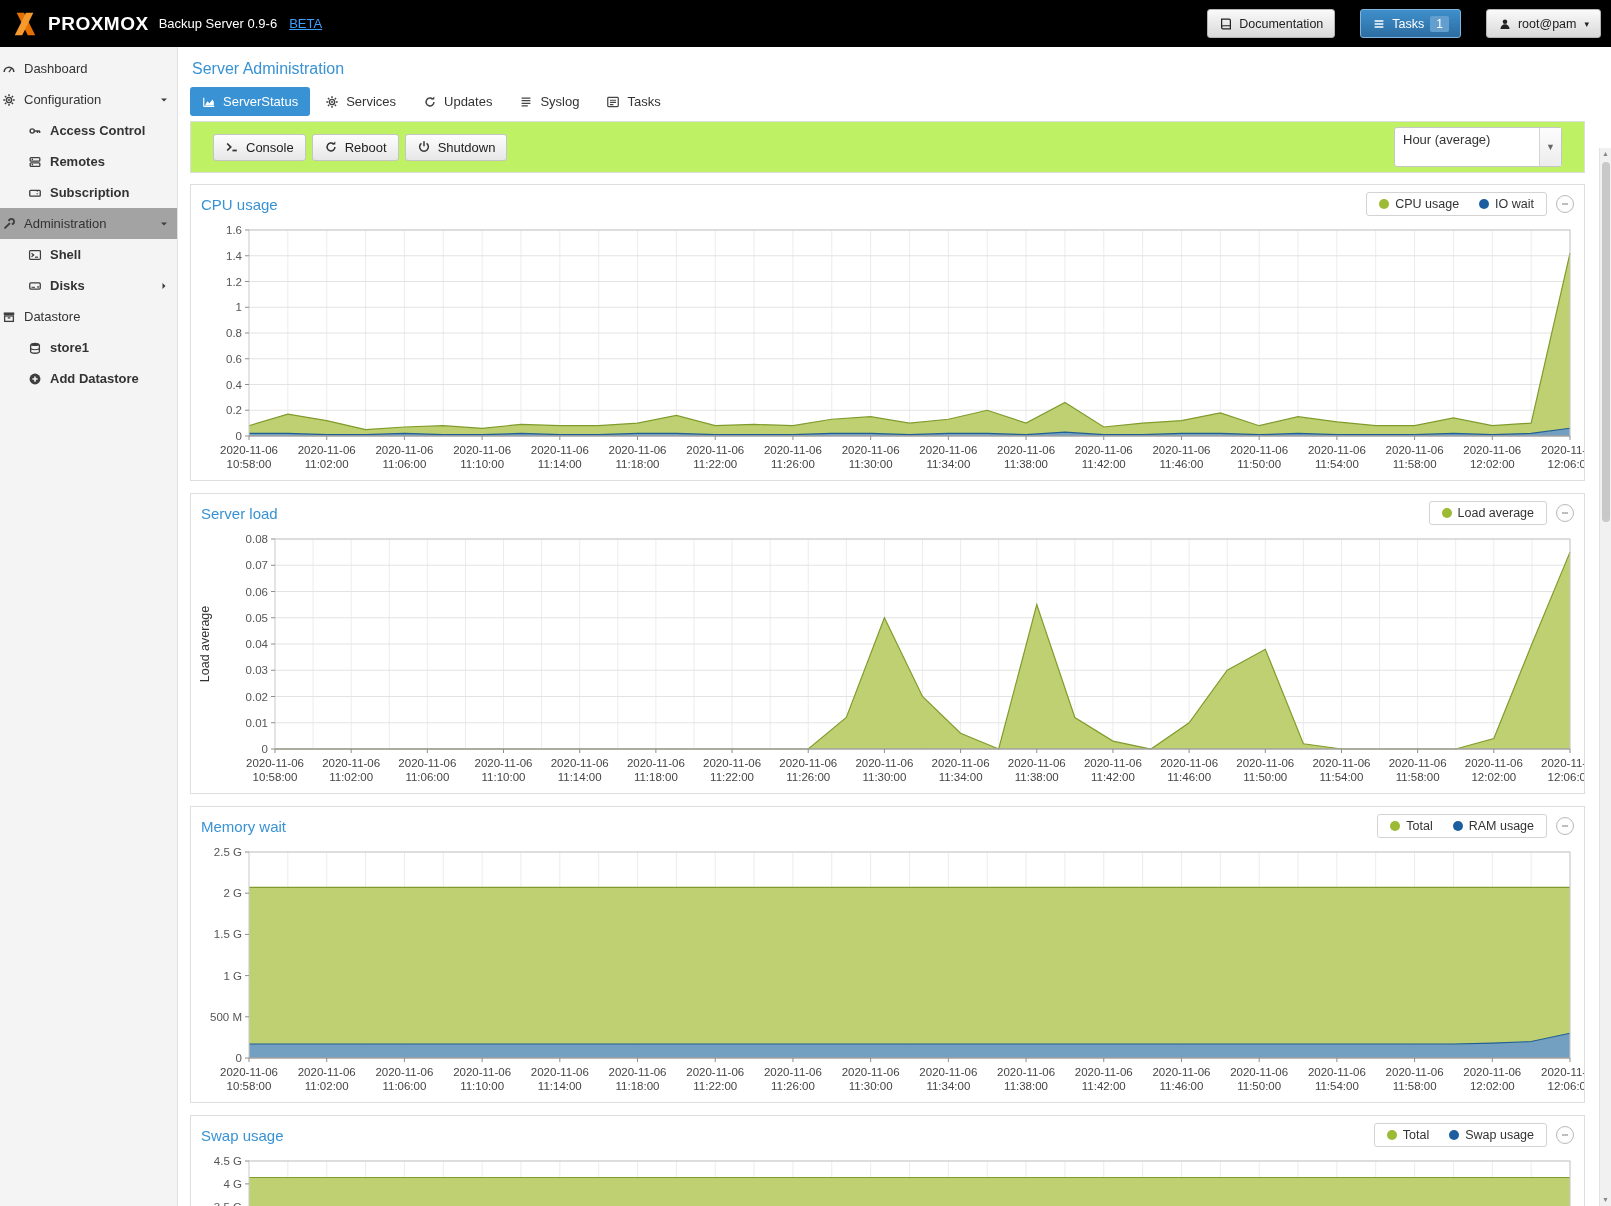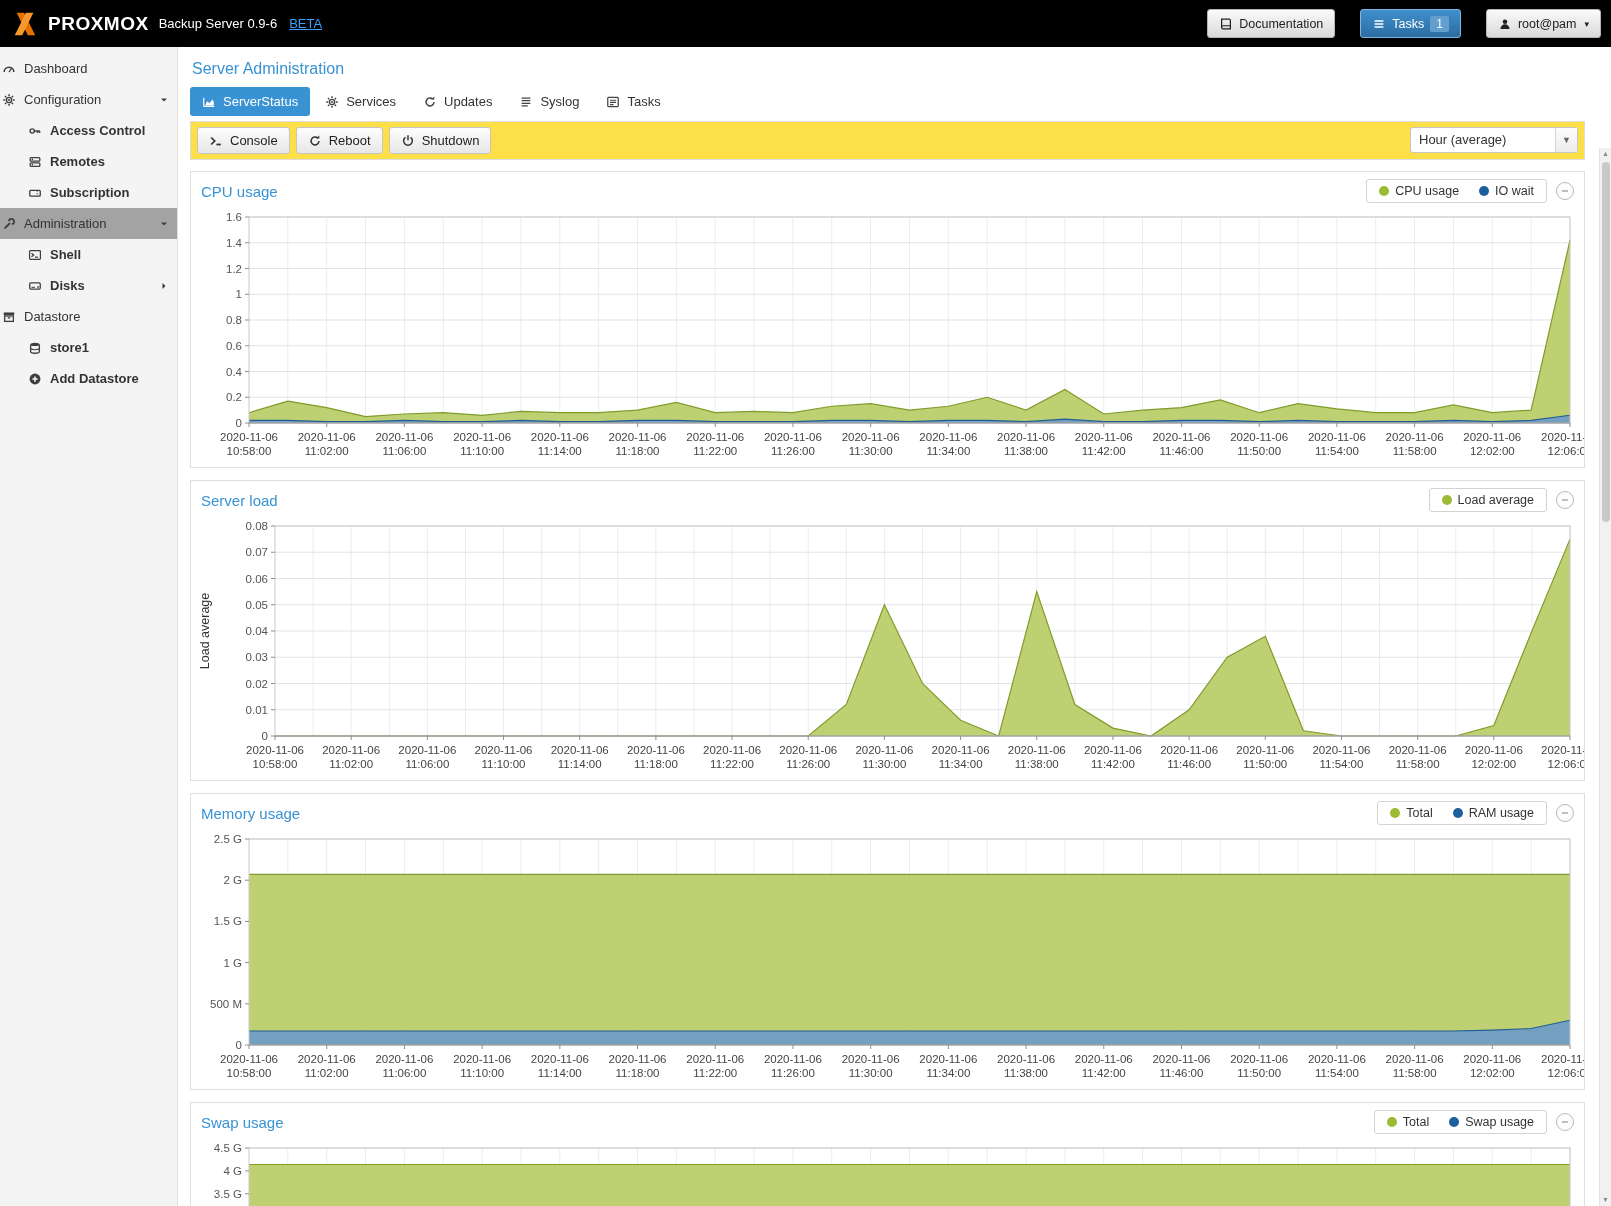--- a/index.html
+++ b/index.html
@@ -33,26 +33,26 @@
   .content{flex:1;padding:0 26px 0 12px;overflow:hidden;position:relative;}
   .page-title{color:#3892d4;font-size:16px;font-weight:normal;margin:13px 0 9px 2px;}
 
   .tabs{display:flex;gap:3px;margin-bottom:5px;}
   .tab{display:flex;align-items:center;gap:7px;padding:7px 12px;border-radius:3px;color:#333;
     cursor:pointer;font-size:13px;justify-content:flex-end;}
   .tab .icon{color:#444;}
   .tab.active{background:#3892d4;color:#fff;}
   .tab.active .icon{color:#fff;}
 
-  .toolbar{display:flex;align-items:flex-start;gap:6px;background:#fde047;border:1px solid #ddd;
-    padding:5px 6px;margin-bottom:11px;}
+  .toolbar{display:flex;align-items:center;gap:6px;background:#bef264;border:1px solid #ddd;
+    padding:5px 22px;margin-bottom:11px;}
   .tbtn{display:flex;align-items:center;gap:7px;padding:5px 11px;background:linear-gradient(#fdfdfd,#e7e7e7);
     border:1px solid #c5c5c5;border-radius:3px;font-size:13px;color:#222;cursor:pointer;}
   .tbtn .icon{color:#333;}
-  .combo{margin-left:auto;width:168px;height:26px;background:#fff;border:1px solid #c5c5c5;border-radius:3px;
+  .combo{margin-left:auto;width:168px;height:40px;background:#fff;border:1px solid #c5c5c5;border-radius:3px;
     display:flex;align-items:stretch;font-size:13px;color:#333;cursor:pointer;}
   .combo .val{flex:1;padding:4px 8px;white-space:nowrap;overflow:hidden;}
   .combo .trigger{width:22px;border-left:1px solid #d5d5d5;background:linear-gradient(#fdfdfd,#ececec);
     display:flex;align-items:center;justify-content:center;color:#666;font-size:9px;}
 
   
   .panel{border:1px solid #dedede;margin-bottom:12px;background:#fff;}
   .panel-hd{display:flex;align-items:center;padding:7px 10px 6px;}
   .panel-title{color:#3892d4;font-size:15px;}
   .legend{margin-left:auto;display:flex;border:1px solid #d3d3d3;border-radius:3px;padding:4px 2px;background:#fff;}
@@ -560,21 +560,21 @@
                 <text x="1302.8235294117646" y="236" text-anchor="middle" font-size="11.5" fill="#444">2020-11-06</text>
                 <text x="1302.8235294117646" y="250" text-anchor="middle" font-size="11.5" fill="#444">12:02:00</text>
                 <line x1="1379" y1="218" x2="1379" y2="222" stroke="#8f8f8f"></line>
                 <text x="1379" y="236" text-anchor="middle" font-size="11.5" fill="#444">2020-11-06</text>
                 <text x="1379" y="250" text-anchor="middle" font-size="11.5" fill="#444">12:06:00</text>
                 <text transform="rotate(-90 14 113)" x="14" y="117" text-anchor="middle" font-size="12.5" fill="#333">Load average</text>
               </svg></div>
           </section>
           <section class="panel">
             <div class="panel-hd">
-              <span class="panel-title">Memory usage</span>
+              <span class="panel-title">Memory wait</span>
               <span class="legend">
                 <span class="legend-item">
                   <span class="legend-dot" style="background:#9cba34"></span>
                   <span>Total</span>
                 </span>
                 <span class="legend-item">
                   <span class="legend-dot" style="background:#1d5f9e"></span>
                   <span>RAM usage</span>
                 </span>
               </span>

